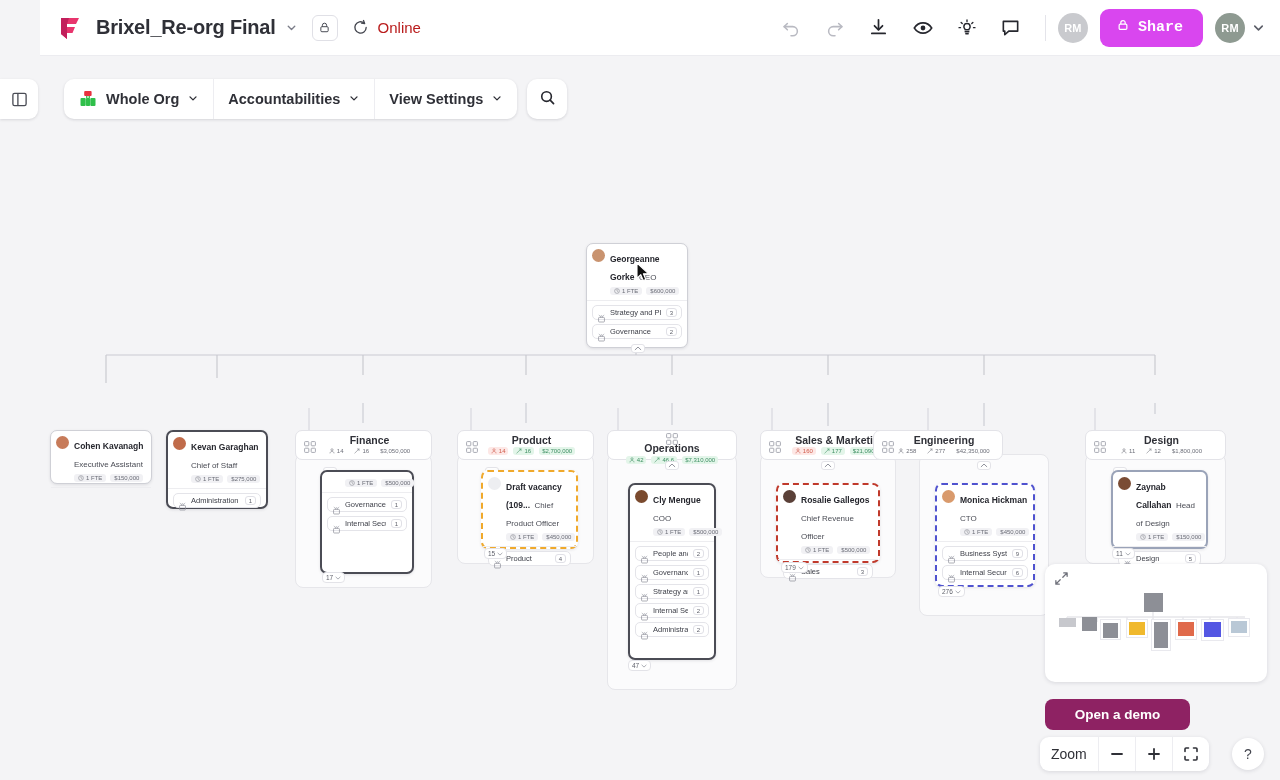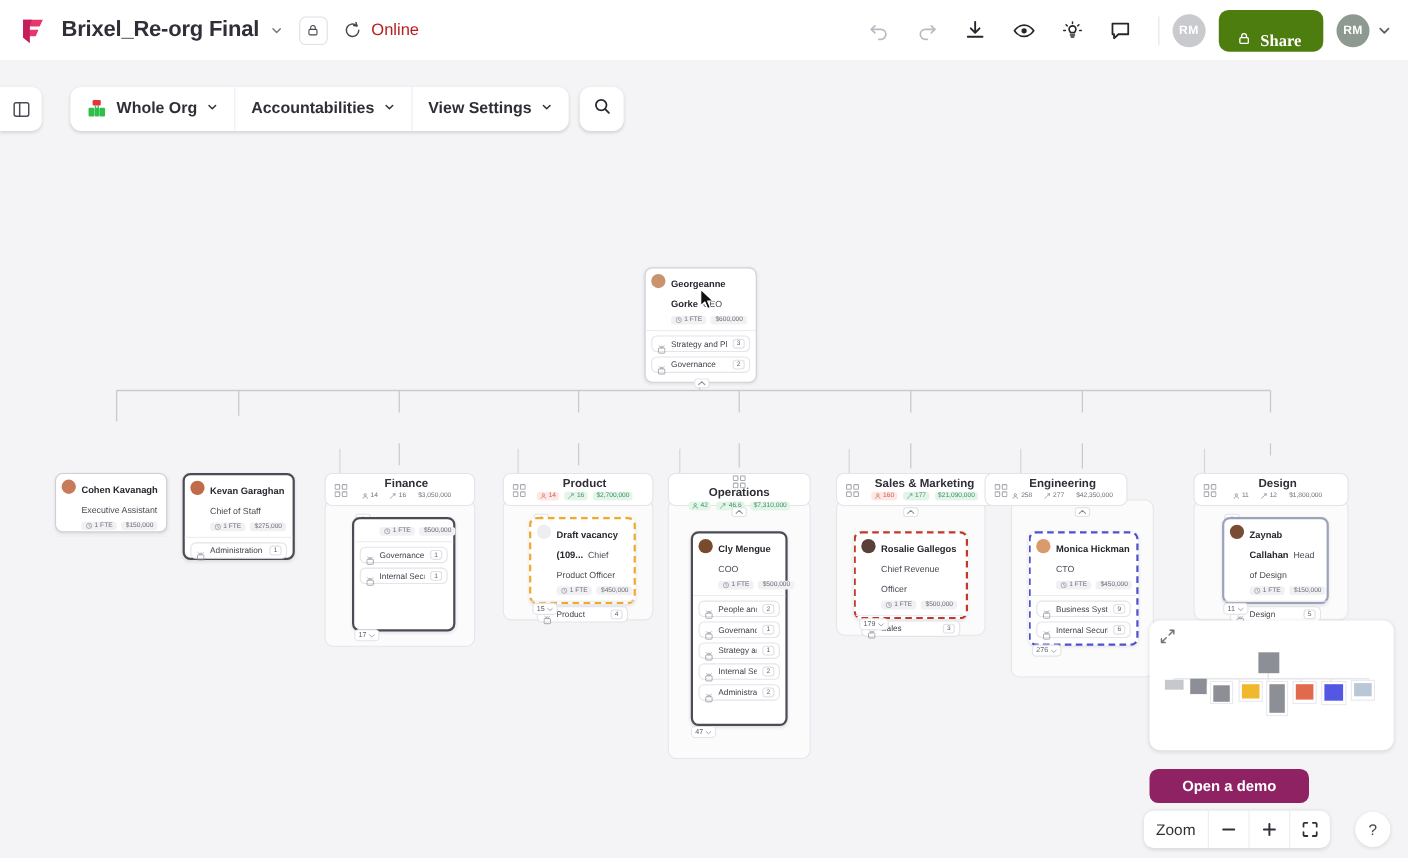--- a/index.html
+++ b/index.html
@@ -8,21 +8,21 @@
     font-family: "Liberation Sans", sans-serif;
     background: #f4f4f6;
     overflow: hidden;
   }
   
   .topbar {
     height: 56px; background: #fff;
     display: flex; align-items: center;
     padding: 0 14px 0 16px;
     border-bottom: 1px solid #ececf0;
-    position: relative; z-index: 30;
+    position: relative; z-index: 30; margin-left: 40px;
   }
   .logo { width: 28px; height: 28px; margin-right: 12px; flex: 0 0 auto; }
   .doc-title {
     font-size: 20px; font-weight: bold; color: #2f3037;
     letter-spacing: -0.2px; white-space: nowrap;
   }
   .chev { margin-left: 9px; color: #7b7d89; display: inline-flex; }
   .lockbox {
     width: 26px; height: 26px; border: 1px solid #e0e0e6; border-radius: 6px;
     display: flex; align-items: center; justify-content: center;
@@ -40,26 +40,26 @@
   .tb-divider { width: 1px; height: 26px; background: #e4e4ea; margin: 0 12px; }
   .avatar {
     width: 30px; height: 30px; border-radius: 50%;
     display: flex; align-items: center; justify-content: center;
     font-size: 11px; font-weight: bold; color: #fff;
     letter-spacing: 0.3px;
   }
   .avatar.gray { background: #c9cace; }
   .avatar.green { background: #8e9a91; }
   .share-btn {
-    height: 38px; background: #4d7c0f; color: #fff;
-    border-radius: 9px; display: flex; align-items: flex-end;
+    height: 38px; background: #d946ef; color: #fff;
+    border-radius: 9px; display: flex; align-items: center;
     padding: 0 20px 0 16px; margin: 0 12px;
     font-size: 15px; font-weight: bold; gap: 8px;
     border: none; cursor: pointer;
-    font-family: Liberation Serif, serif;
+    font-family: Liberation Mono, monospace;
   }
   .user-chev { display: flex; align-items: center; color: #5c5e68; margin-left: 6px; }
 
   
   .toolbar2 {
     position: absolute; top: 78px; left: 0; right: 0;
     height: 42px; display: flex; align-items: center;
     padding-left: 0; z-index: 20; pointer-events: none;
   }
   .toolbar2 > * { pointer-events: auto; }
@@ -862,21 +862,21 @@
     </div>
   </div>
   <div class="count-badge" style="left:781px; top:506px;">
     <span>179</span>
     <svg width="6" height="4" viewBox="0 0 10 6">
         <path d="M1.5 1.5 L5 4.8 L8.5 1.5" stroke="#8c8e98" stroke-width="1.2" fill="none" stroke-linecap="round"></path>
       </svg>
   </div>
 
   <div class="group" style="left:919px; top:398px; width:130px; height:162px;"></div>
-  <div class="ghead" style="left:895px; top:374px; width:130px;">
+  <div class="ghead" style="left:873px; top:374px; width:130px;">
     <span class="grid-ico">
       <svg width="12" height="12" viewBox="0 0 12 12">
           <rect x="0.6" y="0.6" width="4.2" height="4.2" rx="0.7" stroke="#a8aab3" stroke-width="1" fill="none"></rect>
           <rect x="7.2" y="0.6" width="4.2" height="4.2" rx="0.7" stroke="#a8aab3" stroke-width="1" fill="none"></rect>
           <rect x="0.6" y="7.2" width="4.2" height="4.2" rx="0.7" stroke="#a8aab3" stroke-width="1" fill="none"></rect>
           <rect x="7.2" y="7.2" width="4.2" height="4.2" rx="0.7" stroke="#a8aab3" stroke-width="1" fill="none"></rect>
         </svg>
     </span>
     <span class="ghead-mid">
       <span class="gtitle">Engineering</span>

